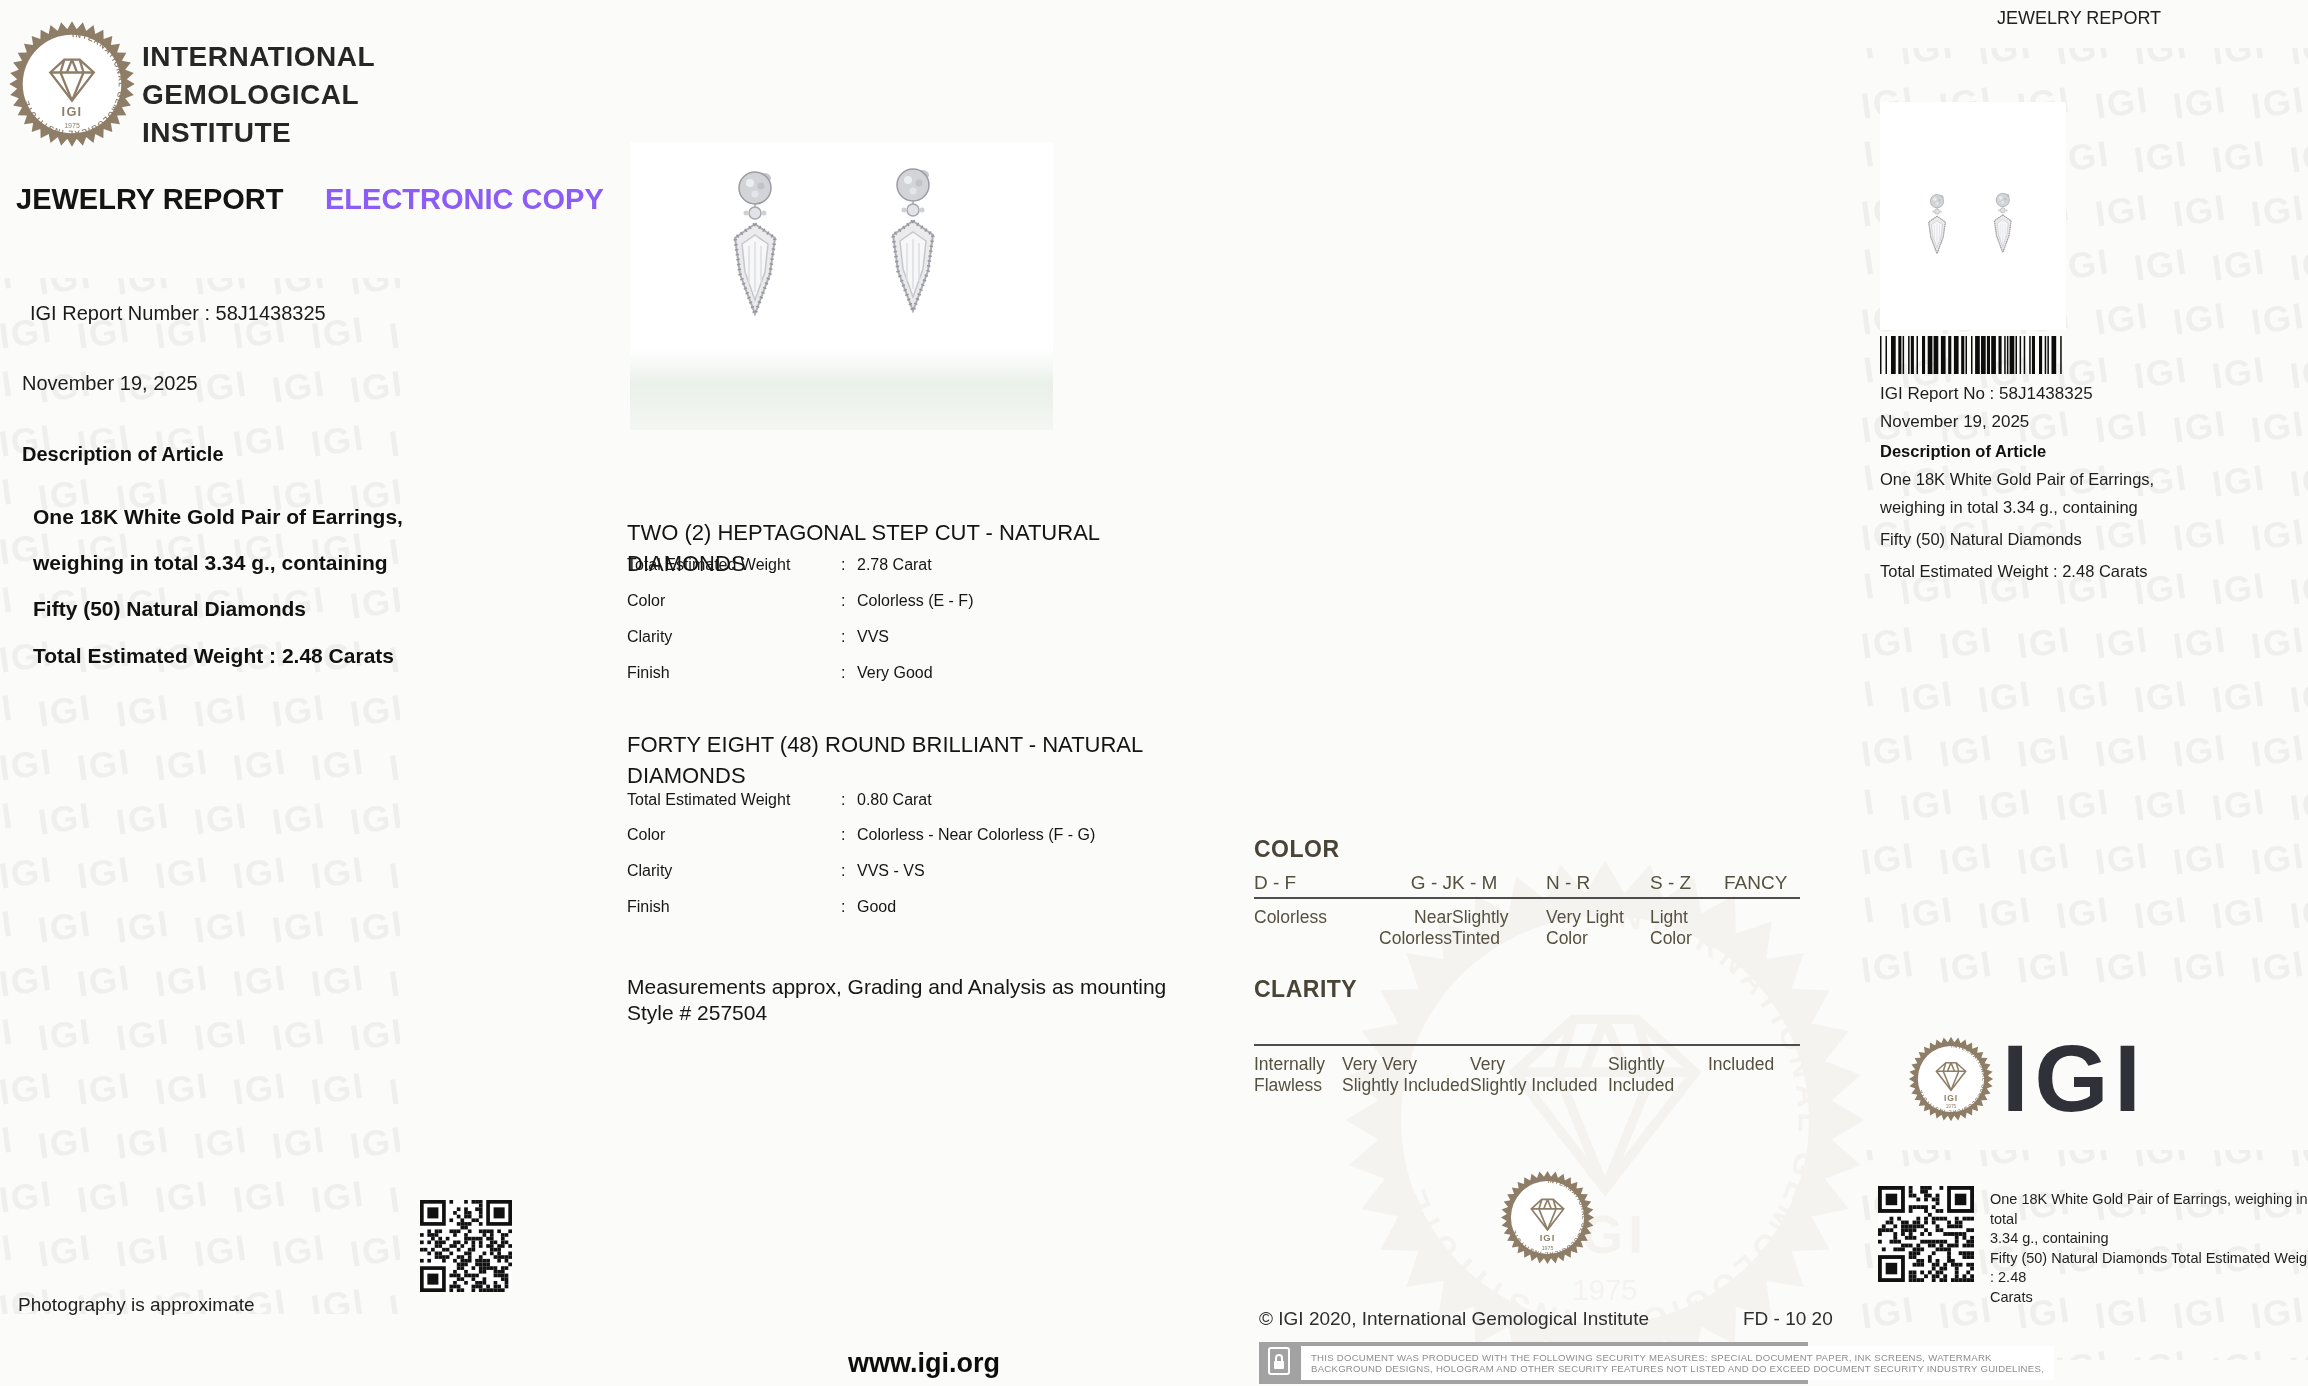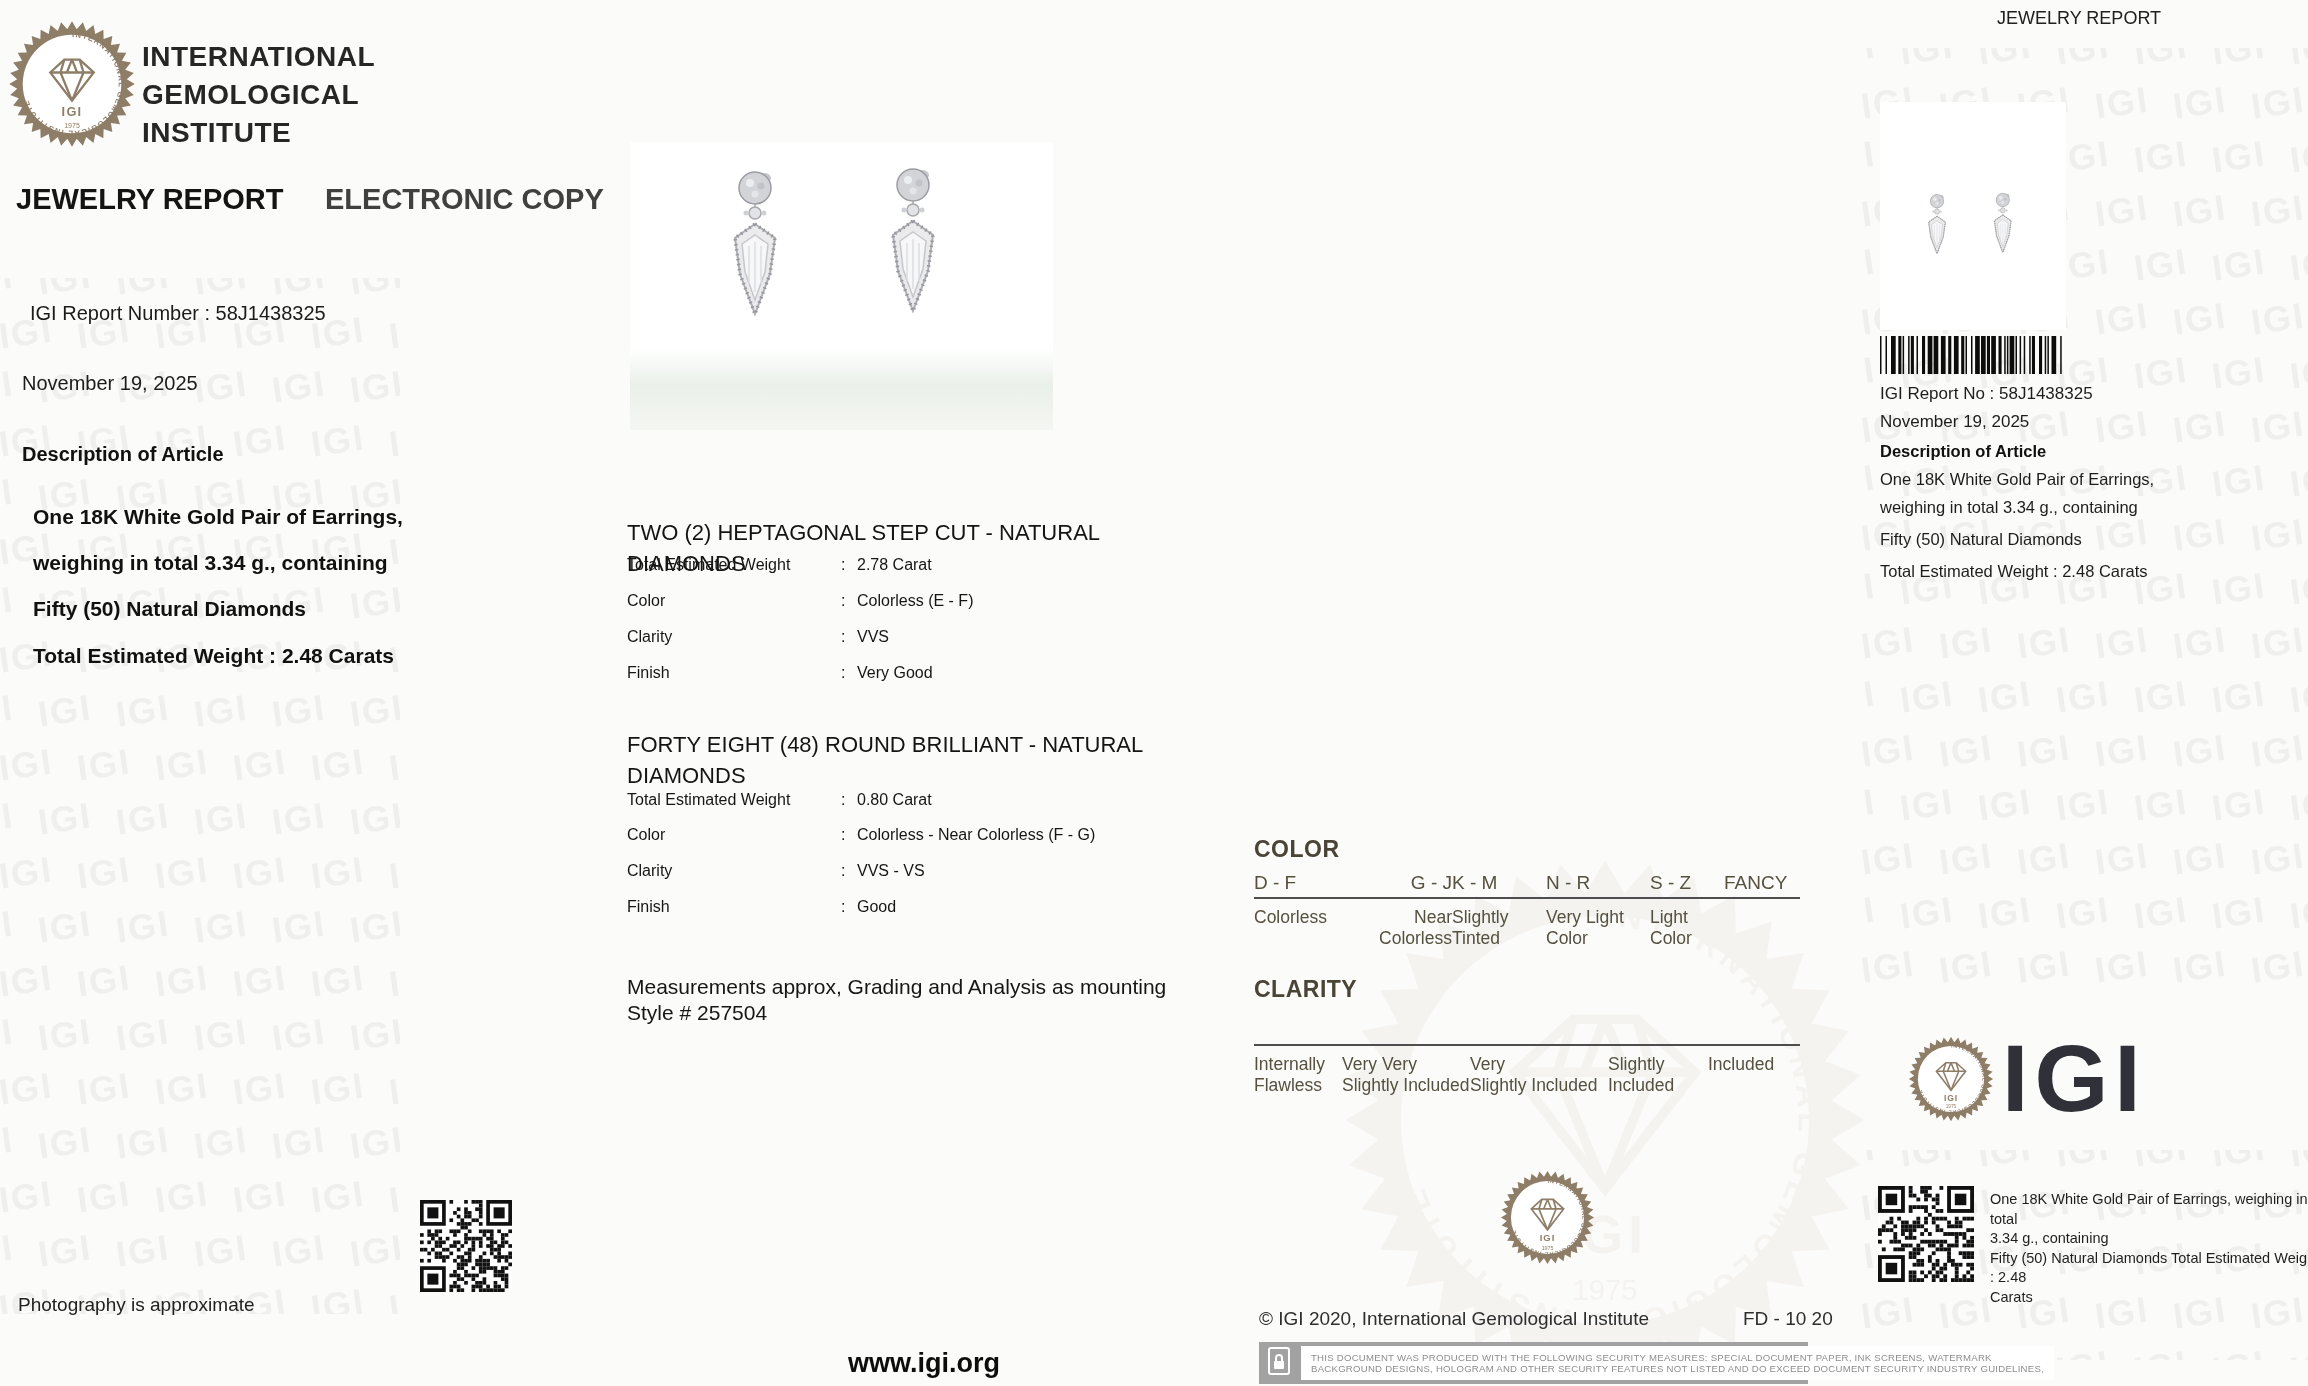--- a/index.html
+++ b/index.html
@@ -371,21 +371,21 @@
     </g>
     <text x="50" y="75" text-anchor="middle" font-size="10" font-weight="bold" letter-spacing="1" fill="#8e7d67">IGI</text>
     <text x="50" y="84" text-anchor="middle" font-size="5.5" fill="#8e7d67">1975</text>
   </svg></div>
   <div class="content abs brand" style="left:142px;top:38px;">
     <div>INTERNATIONAL</div>
     <div>GEMOLOGICAL</div>
     <div>INSTITUTE</div>
   </div>
   <div class="content abs h-title" style="left:16px;top:183px;">JEWELRY REPORT</div>
-  <div class="content abs h-copy" style="left:325px;top:183px;color:#404040;">ELECTRONIC COPY</div>
+  <div class="content abs h-copy" style="left:325px;top:183px;color:#8b5cf6;">ELECTRONIC COPY</div>
   <div class="content abs tr-label" style="left:1997px;top:8px;">JEWELRY REPORT</div>
 
   <div class="content abs l-plain" style="left:30px;top:302px;">IGI Report Number : 58J1438325</div>
   <div class="content abs l-plain" style="left:22px;top:372px;">November 19, 2025</div>
   <div class="content abs l-bold" style="left:22px;top:443px;">Description of Article</div>
   <div class="content abs l-desc" style="left:33px;top:505px;">One 18K White Gold Pair of Earrings,</div>
   <div class="content abs l-desc" style="left:33px;top:551px;">weighing in total 3.34 g., containing</div>
   <div class="content abs l-desc" style="left:33px;top:597px;">Fifty (50) Natural Diamonds</div>
   <div class="content abs l-desc" style="left:33px;top:644px;">Total Estimated Weight : 2.48 Carats</div>
   <div class="content abs photonote" style="left:18px;top:1294px;">Photography is approximate</div>

